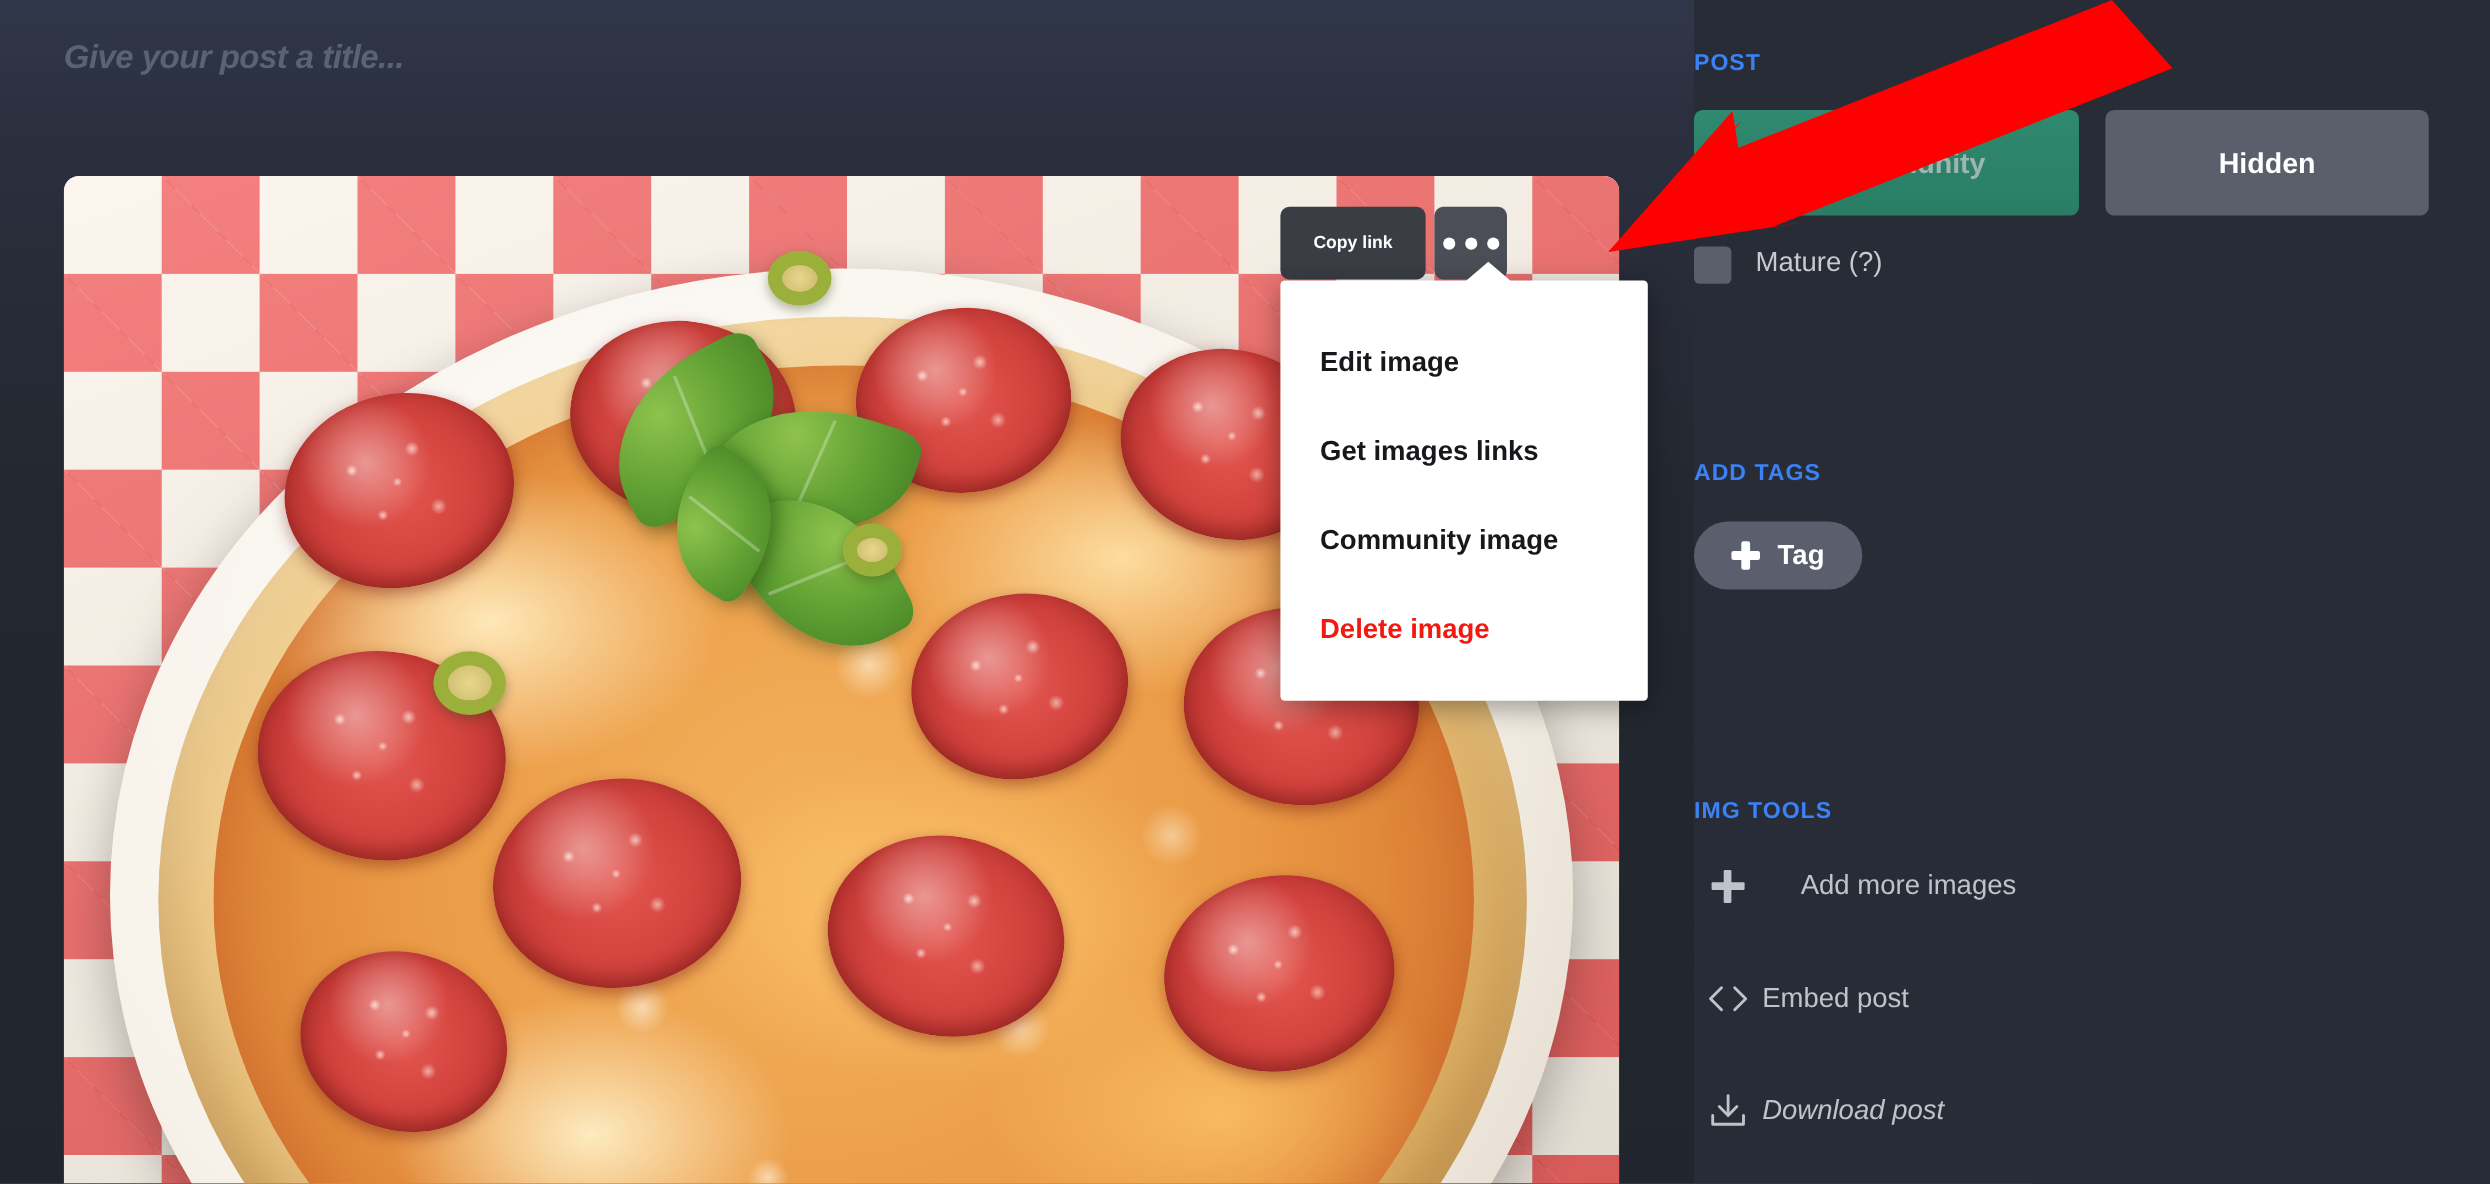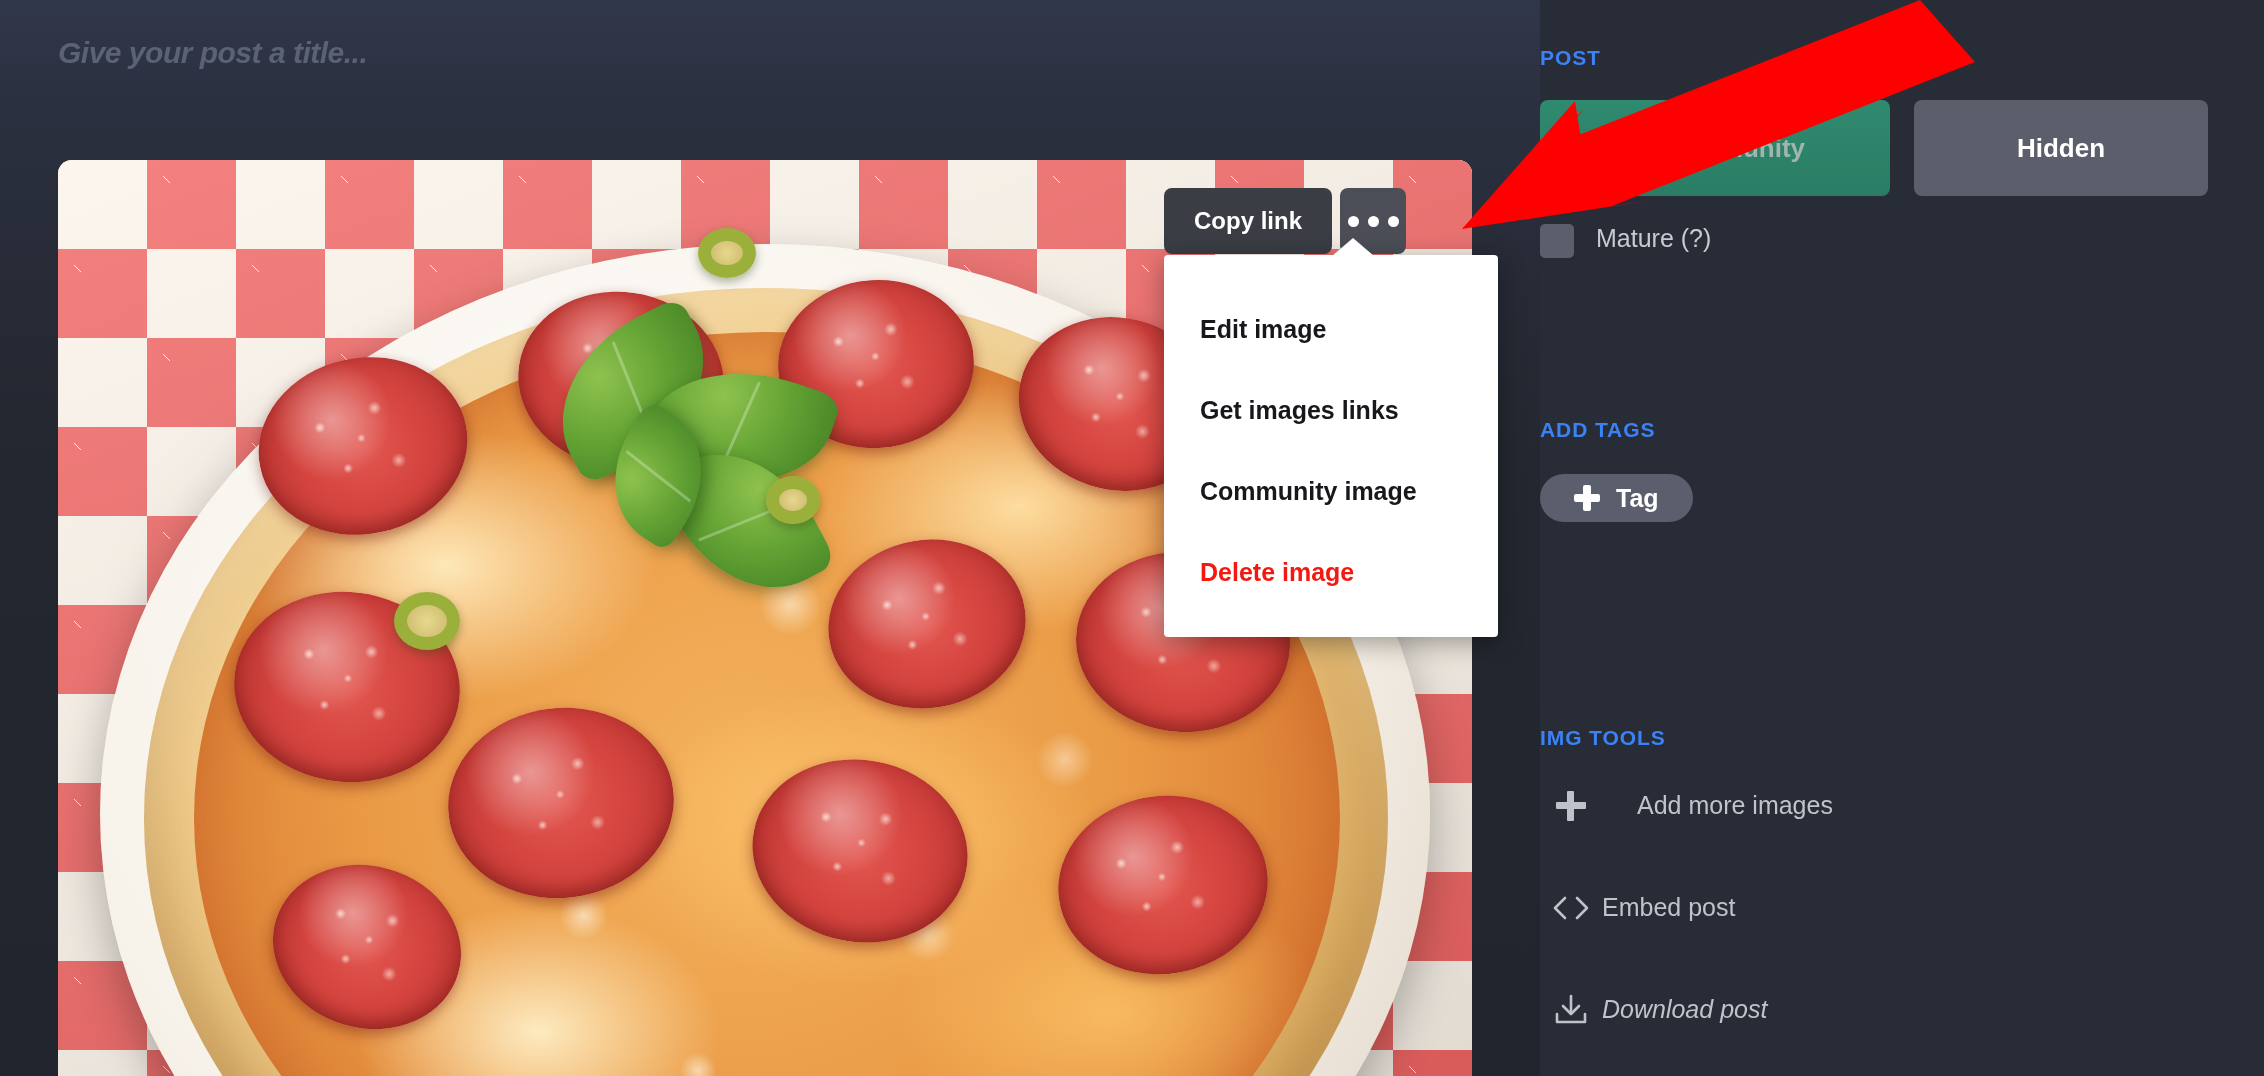--- a/index.html
+++ b/index.html
@@ -125,21 +125,21 @@
 
   
   #img-actions{
     position:absolute; left:1164px; top:188px;
     display:flex; align-items:stretch; gap:8px; z-index:40;
   }
   #copy-link-button{
     height:66px; padding:0 30px;
     display:flex; align-items:center; justify-content:center;
     background:#3a3d44; color:#ffffff;
-    font-size:24px; font-weight:bold; border:0; border-radius:8px;
+    font-size:16px; font-weight:bold; border:0; border-radius:8px;
     cursor:pointer; white-space:nowrap;
   }
   #more-button{
     width:66px; height:66px;
     display:flex; align-items:center; justify-content:center; gap:9px;
     background:#4b4e56; border:0; border-radius:8px; cursor:pointer;
   }
   #more-button .dot{ width:11px; height:11px; border-radius:50%; background:#fff; }
 
   
@@ -191,21 +191,21 @@
   }
   #mature-checkbox{
     width:34px; height:34px; border-radius:5px;
     background:#5b5f6b; border:0; cursor:pointer;
   }
   #mature-label{ font-size:25px; color:#c8cad0; }
 
   #tags-section{ position:absolute; left:0; top:418px; width:668px; }
   #add-tag-button{
     display:flex; align-items:center; gap:16px;
-    margin-top:32px; height:48px; padding:0 34px;
+    margin-top:32px; height:62px; padding:0 34px;
     background:#5b5f6d; border:0; border-radius:31px;
     color:#ffffff; font-size:25px; font-weight:bold; cursor:pointer;
   }
   #add-tag-button .plus{
     position:relative; width:26px; height:26px; flex:none;
   }
   #add-tag-button .plus::before,#add-tag-button .plus::after{
     content:""; position:absolute; background:#fff; border-radius:2px;
   }
   #add-tag-button .plus::before{ left:0; top:9px; width:26px; height:8px; }

